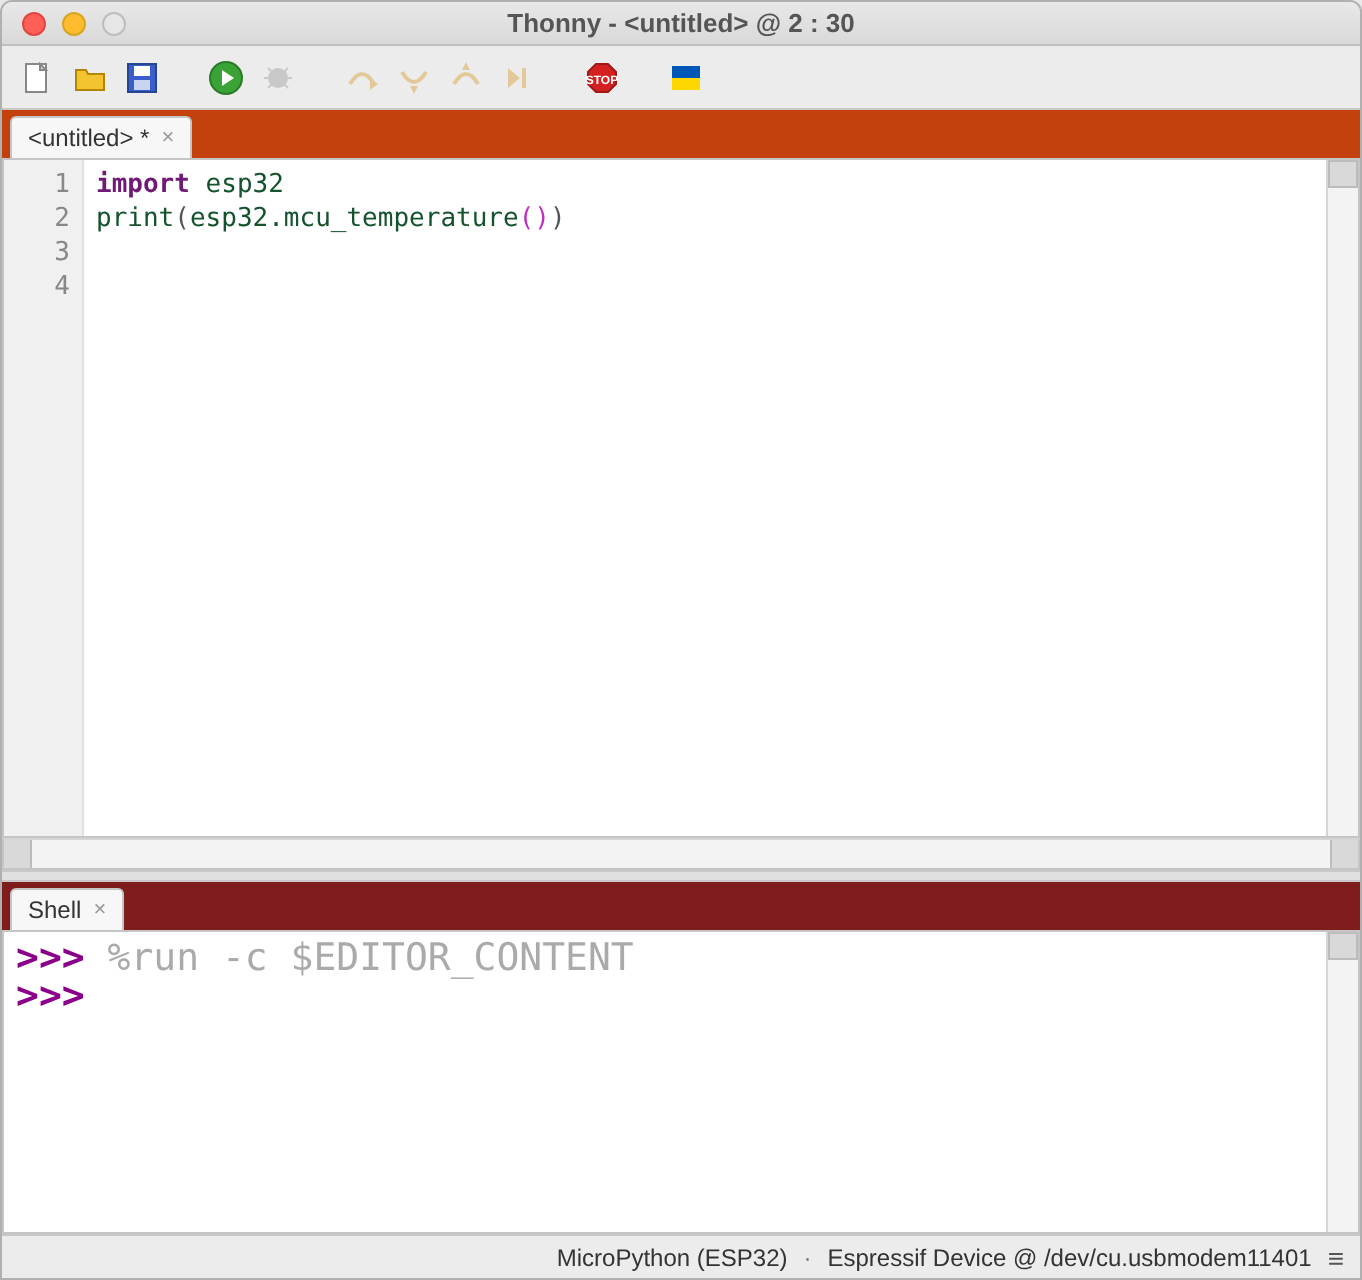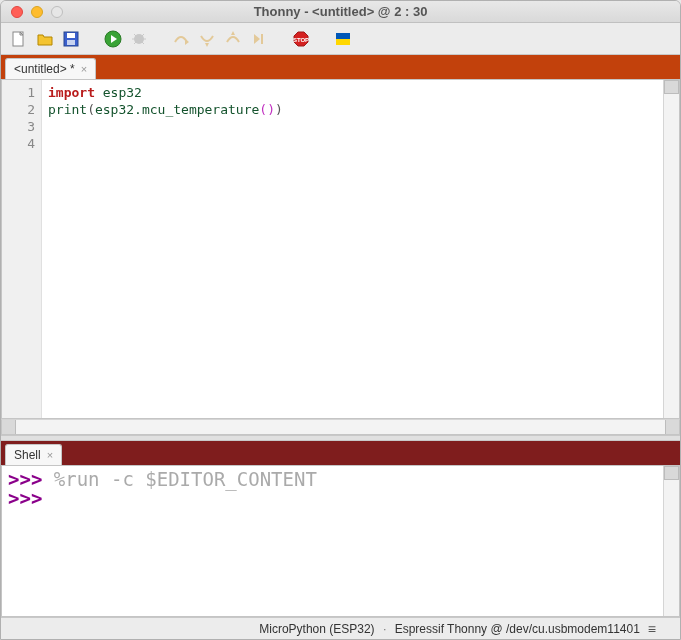--- a/index.html
+++ b/index.html
@@ -24,21 +24,21 @@
   .icon-svg { width:18px; height:18px; }
 
   
   .editor-wrap { flex: 1; display:flex; flex-direction:column; min-height:0;}
   .tabs { height:24px; background:#c2410c; display:flex; align-items:flex-end; padding-left:4px;}
   .tab { background:#f7f7f7; border:1px solid #c5c5c5; border-bottom:none; border-radius:3px 3px 0 0; padding:3px 8px 3px 8px; font-size:12px; color:#333; display:flex; align-items:center; gap:6px;}
   .tab .x { color:#999; font-size:11px;}
   .editor-body { flex:1; display:flex; border:1px solid #c5c5c5; background:#fff; min-height:0; position:relative;}
   .gutter { width:40px; background:#f0f0f0; color:#888; text-align:right; padding:4px 6px 4px 0; font-family: Menlo, Consolas, monospace; font-size:13px; line-height:17px; border-right:1px solid #e0e0e0;}
   .code { flex:1; padding:4px 6px; font-family: Menlo, Consolas, monospace; font-size:13px; line-height:17px; color:#222; white-space:pre; overflow:hidden;}
-  .kw { color:#b91c1c; font-weight:700;}
+  .kw { color:#701a75; font-weight:700;}
   .fn { color:#14532d;}
   .paren1 { color:#555;}
   .paren2 { color:#c030c0;}
   .editor-vscroll { width:16px; background:#f3f3f3; border-left:1px solid #d5d5d5; position:relative;}
   .vs-thumb-top { position:absolute; top:0; left:0; right:0; height:14px; background:#d9d9d9; border:1px solid #bcbcbc;}
   .editor-hscroll { height:16px; background:#f3f3f3; border:1px solid #c5c5c5; border-top:1px solid #d5d5d5; position:relative;}
   .hs-left { position:absolute; left:0; top:0; bottom:0; width:14px; background:#d9d9d9; border-right:1px solid #bcbcbc;}
   .hs-right { position:absolute; right:0; top:0; bottom:0; width:14px; background:#d9d9d9; border-left:1px solid #bcbcbc;}
 
   .splitter { height:6px; background:#e0e0e0; border-top:1px solid #c8c8c8; border-bottom:1px solid #c8c8c8;}
@@ -47,21 +47,21 @@
   .shell-wrap { height:176px; display:flex; flex-direction:column;}
   .shell-tabs { height:24px; background:#7f1d1d; display:flex; align-items:flex-end; padding-left:4px;}
   .shell-body { flex:1; background:#fff; border:1px solid #c5c5c5; display:flex;}
   .shell-text { flex:1; padding:4px 6px; font-family: Menlo, Consolas, monospace; font-size:19px; line-height:19px; white-space:pre;}
   .prompt { color:#8a008a; font-weight:700;}
   .magic { color:#aaa;}
   .out { color:#222;}
   .shell-vscroll { width:16px; background:#f3f3f3; border-left:1px solid #d5d5d5; position:relative;}
 
   
-  .status { height:22px; background:#ececec; border-top:1px solid #c8c8c8; display:flex; align-items:center; justify-content:flex-end; padding:0 24px; gap:8px; font-size:12px; color:#333;}
+  .status { height:22px; background:#ececec; border-top:1px solid #c8c8c8; display:flex; align-items:center; justify-content:flex-end; padding:0 8px; gap:8px; font-size:12px; color:#333;}
   .status .dot { color:#777;}
   .status .menu-icon { font-size:14px; color:#555;}
 </style>
 </head>
 <body>
 
 <div class="window">
 
   <div class="titlebar">
     <div class="traffic">
@@ -195,17 +195,17 @@
       <div class="shell-text" id="shell"><div><span class="prompt">&gt;&gt;&gt; </span><span class="magic">%run -c $EDITOR_CONTENT</span></div><div><span class="prompt">&gt;&gt;&gt; </span></div></div>
       <div class="shell-vscroll">
         <div class="vs-thumb-top"></div>
       </div>
     </div>
   </div>
 
   <div class="status">
     <span>MicroPython (ESP32)</span>
     <span class="dot">·</span>
-    <span>Espressif Thonny @ /dev/cu.usbmodem11401</span>
+    <span>Espressif Device @ /dev/cu.usbmodem11401</span>
     <span class="menu-icon">≡</span>
   </div>
 
 </div>
 
 </body></html>

